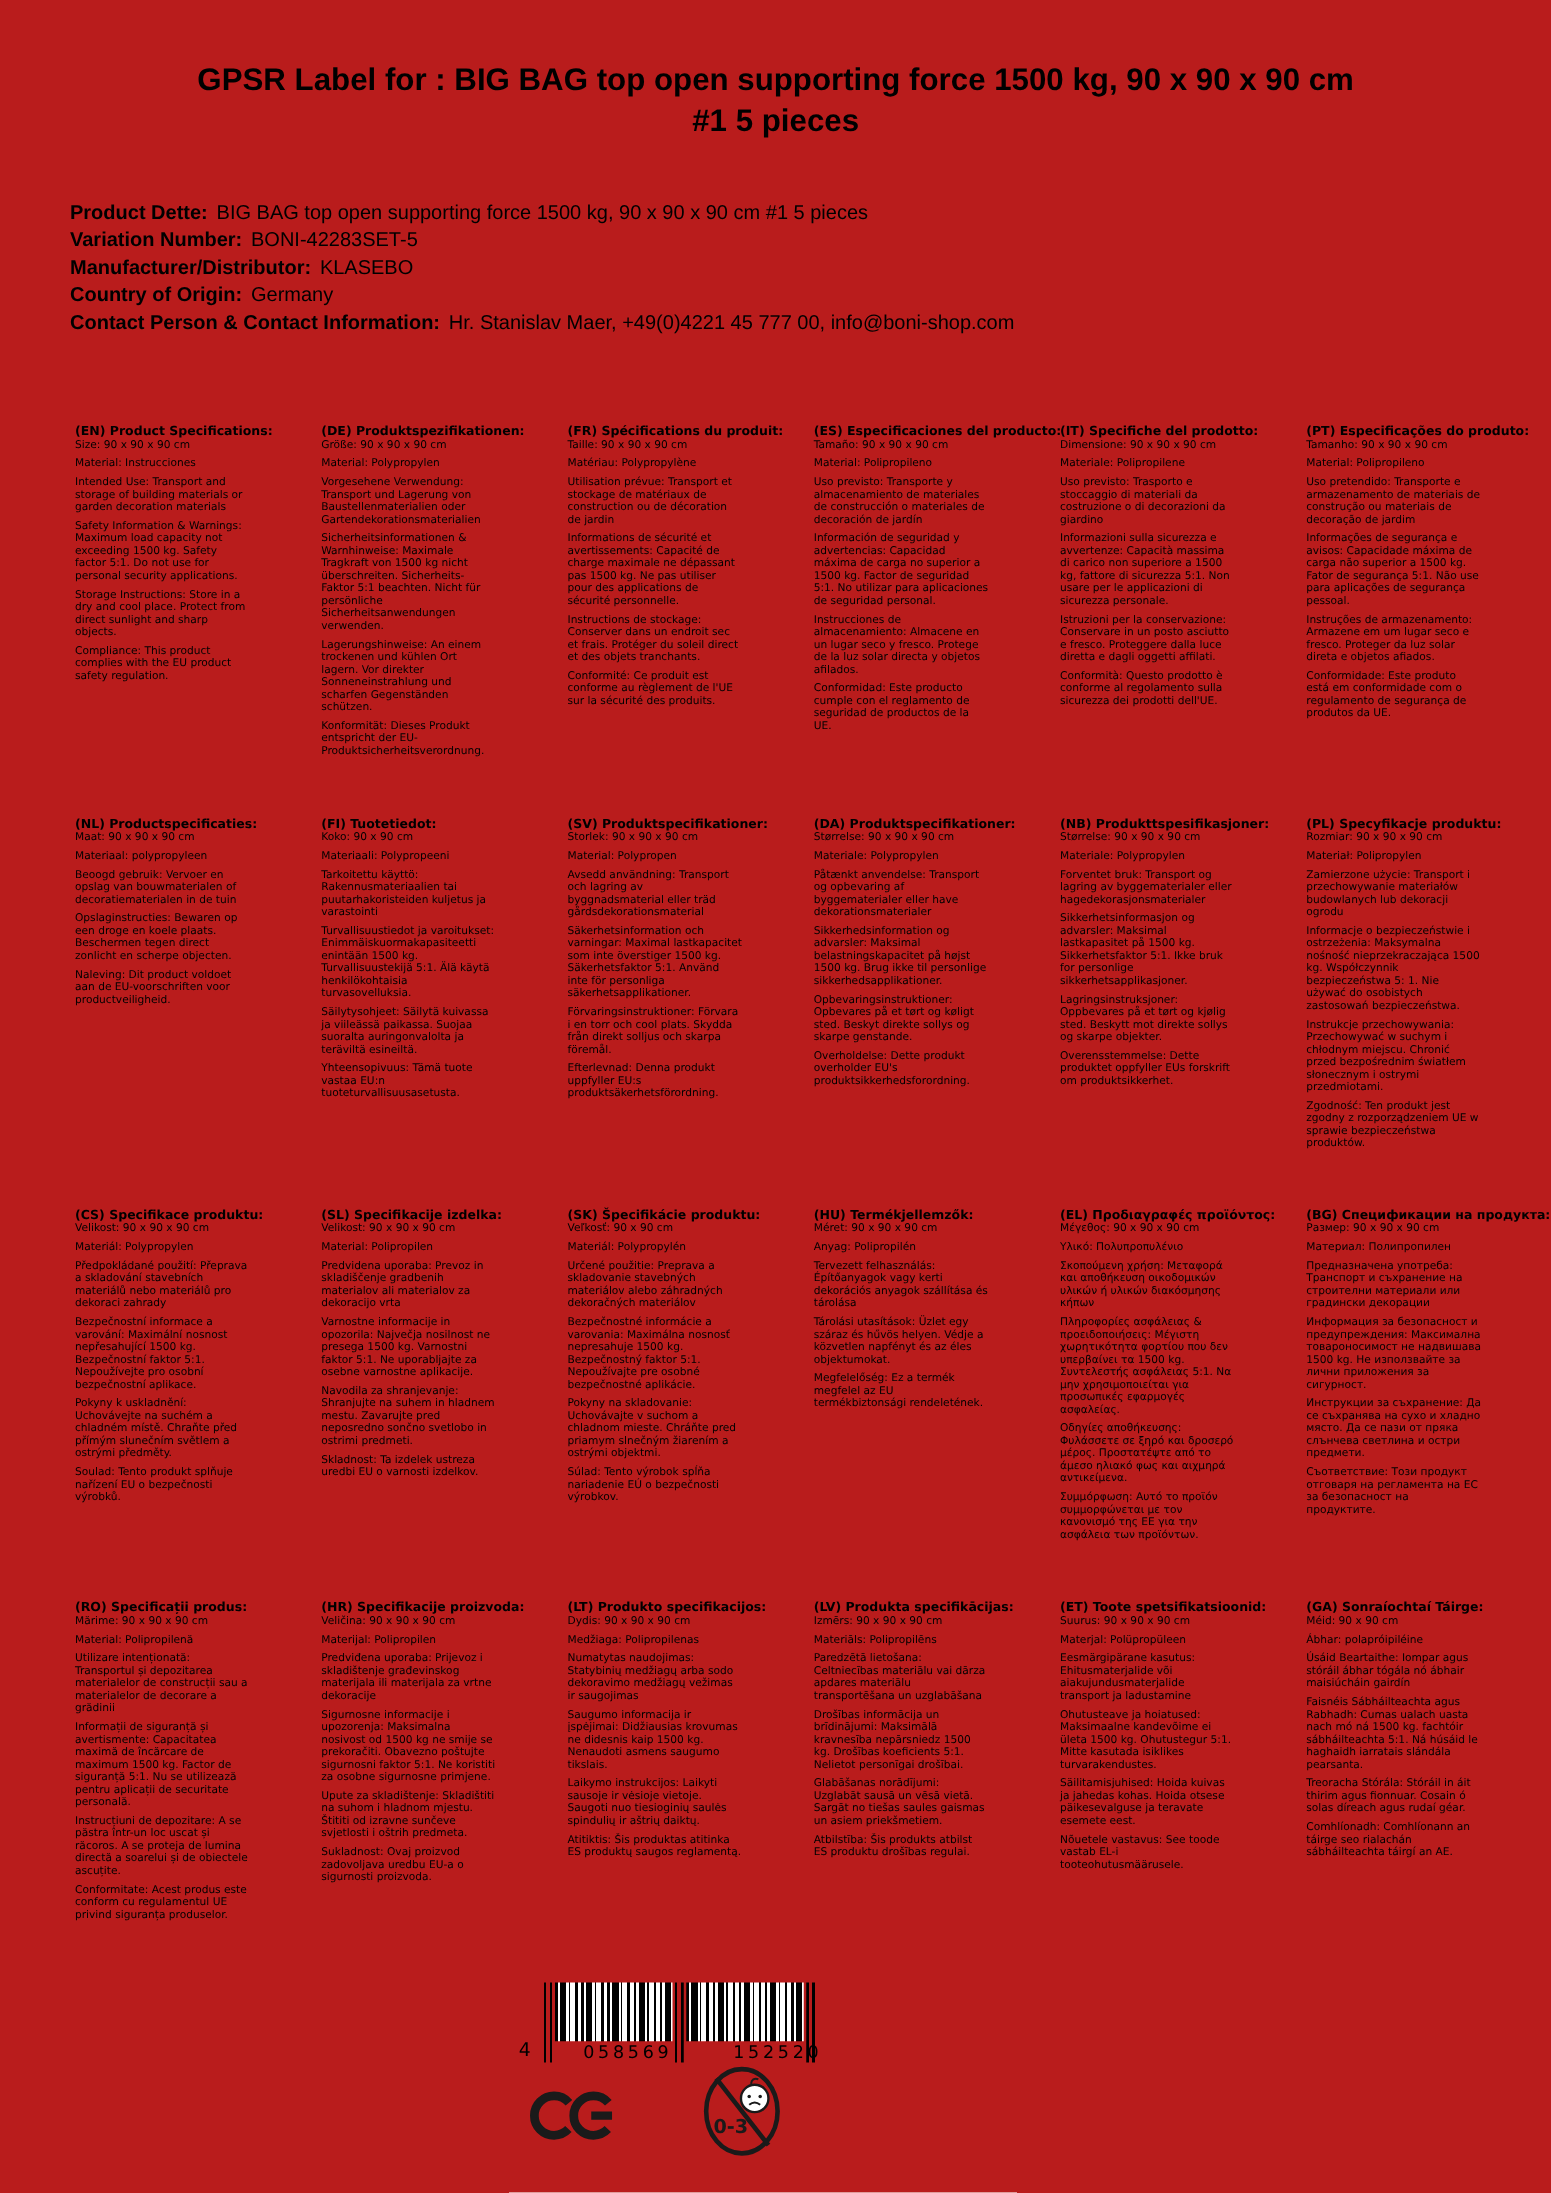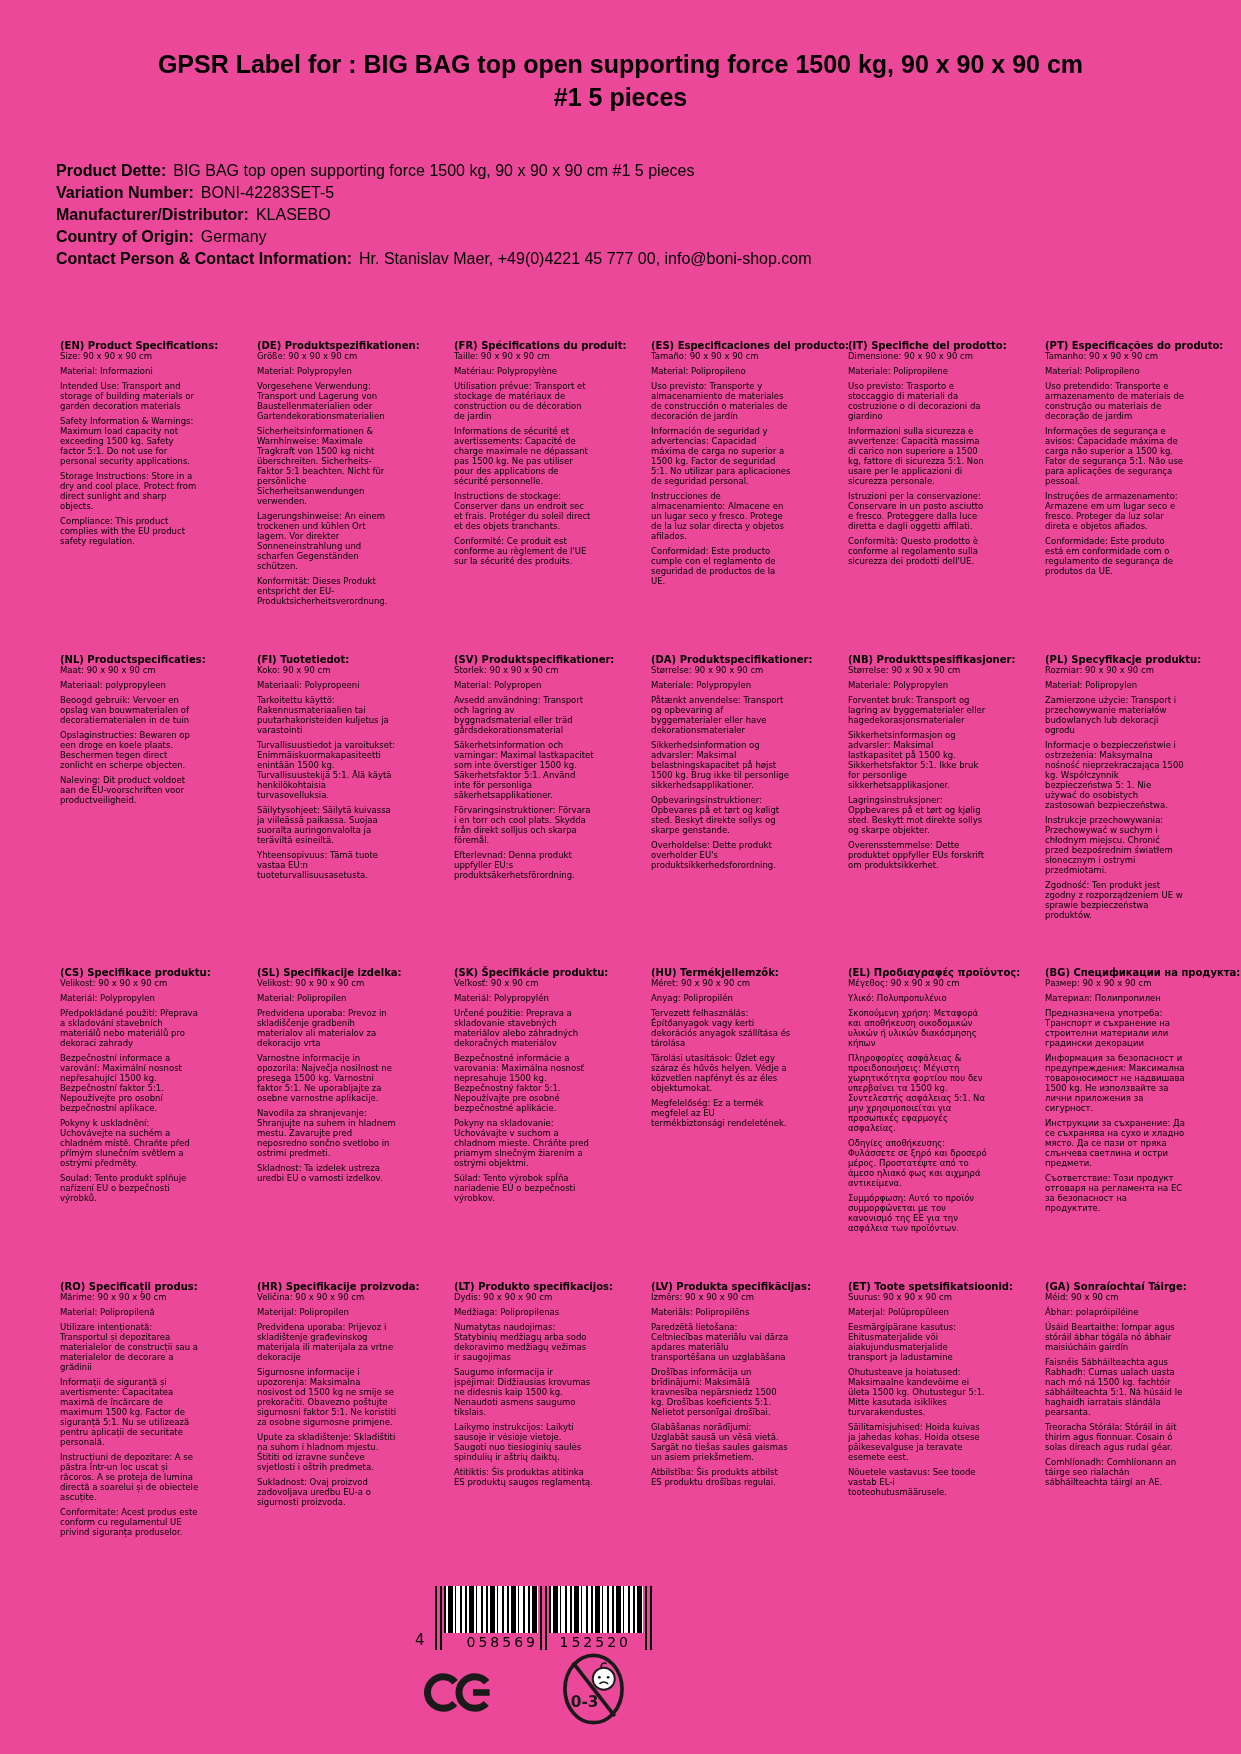--- a/index.html
+++ b/index.html
@@ -1,16 +1,16 @@
 <!DOCTYPE html>
 <html><head>
 <meta charset="utf-8">
 <style>
   html,body { margin:0; padding:0; background:#fff; }
-  .page { position:relative; width:1241px; height:1754px; background:#ec4899; color:#000;
+  .page { position:relative; width:1241px; height:1754px; background:#b91c1c; color:#000;
           font-family:"DejaVu Sans",sans-serif; overflow:hidden; }
 
   
   .doc-title { position:absolute; top:48px; left:0; right:0; margin:0 auto; width:950px;
                text-align:center; font-family:"Liberation Sans",sans-serif; font-weight:bold;
                font-size:25px; line-height:33px; }
 
   
   .product-info { position:absolute; top:160px; left:56px; right:40px;
                   font-family:"Liberation Sans",sans-serif; font-size:16px; }
@@ -30,21 +30,21 @@
   .barcode { position:absolute; left:413px; top:1586px; width:252px; height:64px; }
   .bc-prefix { position:absolute; left:2px; bottom:1px; font-size:15px; }
   .guard { position:absolute; top:0; width:7px; height:64px;
            background:repeating-linear-gradient(90deg,#000 0 2px,rgba(0,0,0,0) 2px 5px); }
   .g-left { left:22px; } .g-mid { left:127px; } .g-right { left:232px; }
   .databars { position:absolute; top:0; height:47px; width:94px;
               background:repeating-linear-gradient(90deg,#000 0 2px,#fff 2px 4px,#000 4px 9px,#fff 9px 11px,#000 11px 12px,#fff 12px 16px,#000 16px 18px,#fff 18px 21px); }
   .d-left { left:31px; } .d-right { left:136px; }
   .bc-num { position:absolute; top:48px; width:94px; text-align:right; font-size:14px;
             letter-spacing:3px; font-family:"DejaVu Sans",sans-serif; }
-  .n-left { left:31px; } .n-right { left:124px; }
+  .n-left { left:31px; } .n-right { left:151px; }
 
   
   .ce-mark { position:absolute; left:424px; top:1663px; }
   .age-mark { position:absolute; left:562px; top:1652px; }
   .sr-only { position:absolute; width:1px; height:1px; overflow:hidden; clip:rect(0 0 0 0); }
 </style>
 </head>
 <body>
 
 <div class="page">
@@ -72,21 +72,21 @@
   <p class="info-line">
     <span class="info-label">Contact Person &amp; Contact Information:</span><span class="info-value">Hr. Stanislav Maer, +49(0)4221 45 777 00, info@boni-shop.com</span>
   </p>
 </div>
 
   <div class="lang-grid">
   <section class="spec-block">
     <h3 class="spec-heading">(EN) Product Specifications:</h3>
     <div>
           <p class="spec-line tight">Size: 90 x 90 x 90 cm</p>
-          <p class="spec-line">Material: Informazioni</p>
+          <p class="spec-line">Material: Instrucciones</p>
           <p class="spec-line">Intended Use: Transport and storage of building materials or garden decoration materials</p>
           <p class="spec-line">Safety Information &amp; Warnings: Maximum load capacity not exceeding 1500 kg. Safety factor 5:1. Do not use for personal security applications.</p>
           <p class="spec-line">Storage Instructions: Store in a dry and cool place. Protect from direct sunlight and sharp objects.</p>
           <p class="spec-line">Compliance: This product complies with the EU product safety regulation.</p>
         </div>
   </section>
 
   <section class="spec-block">
     <h3 class="spec-heading">(DE) Produktspezifikationen:</h3>
     <div>

